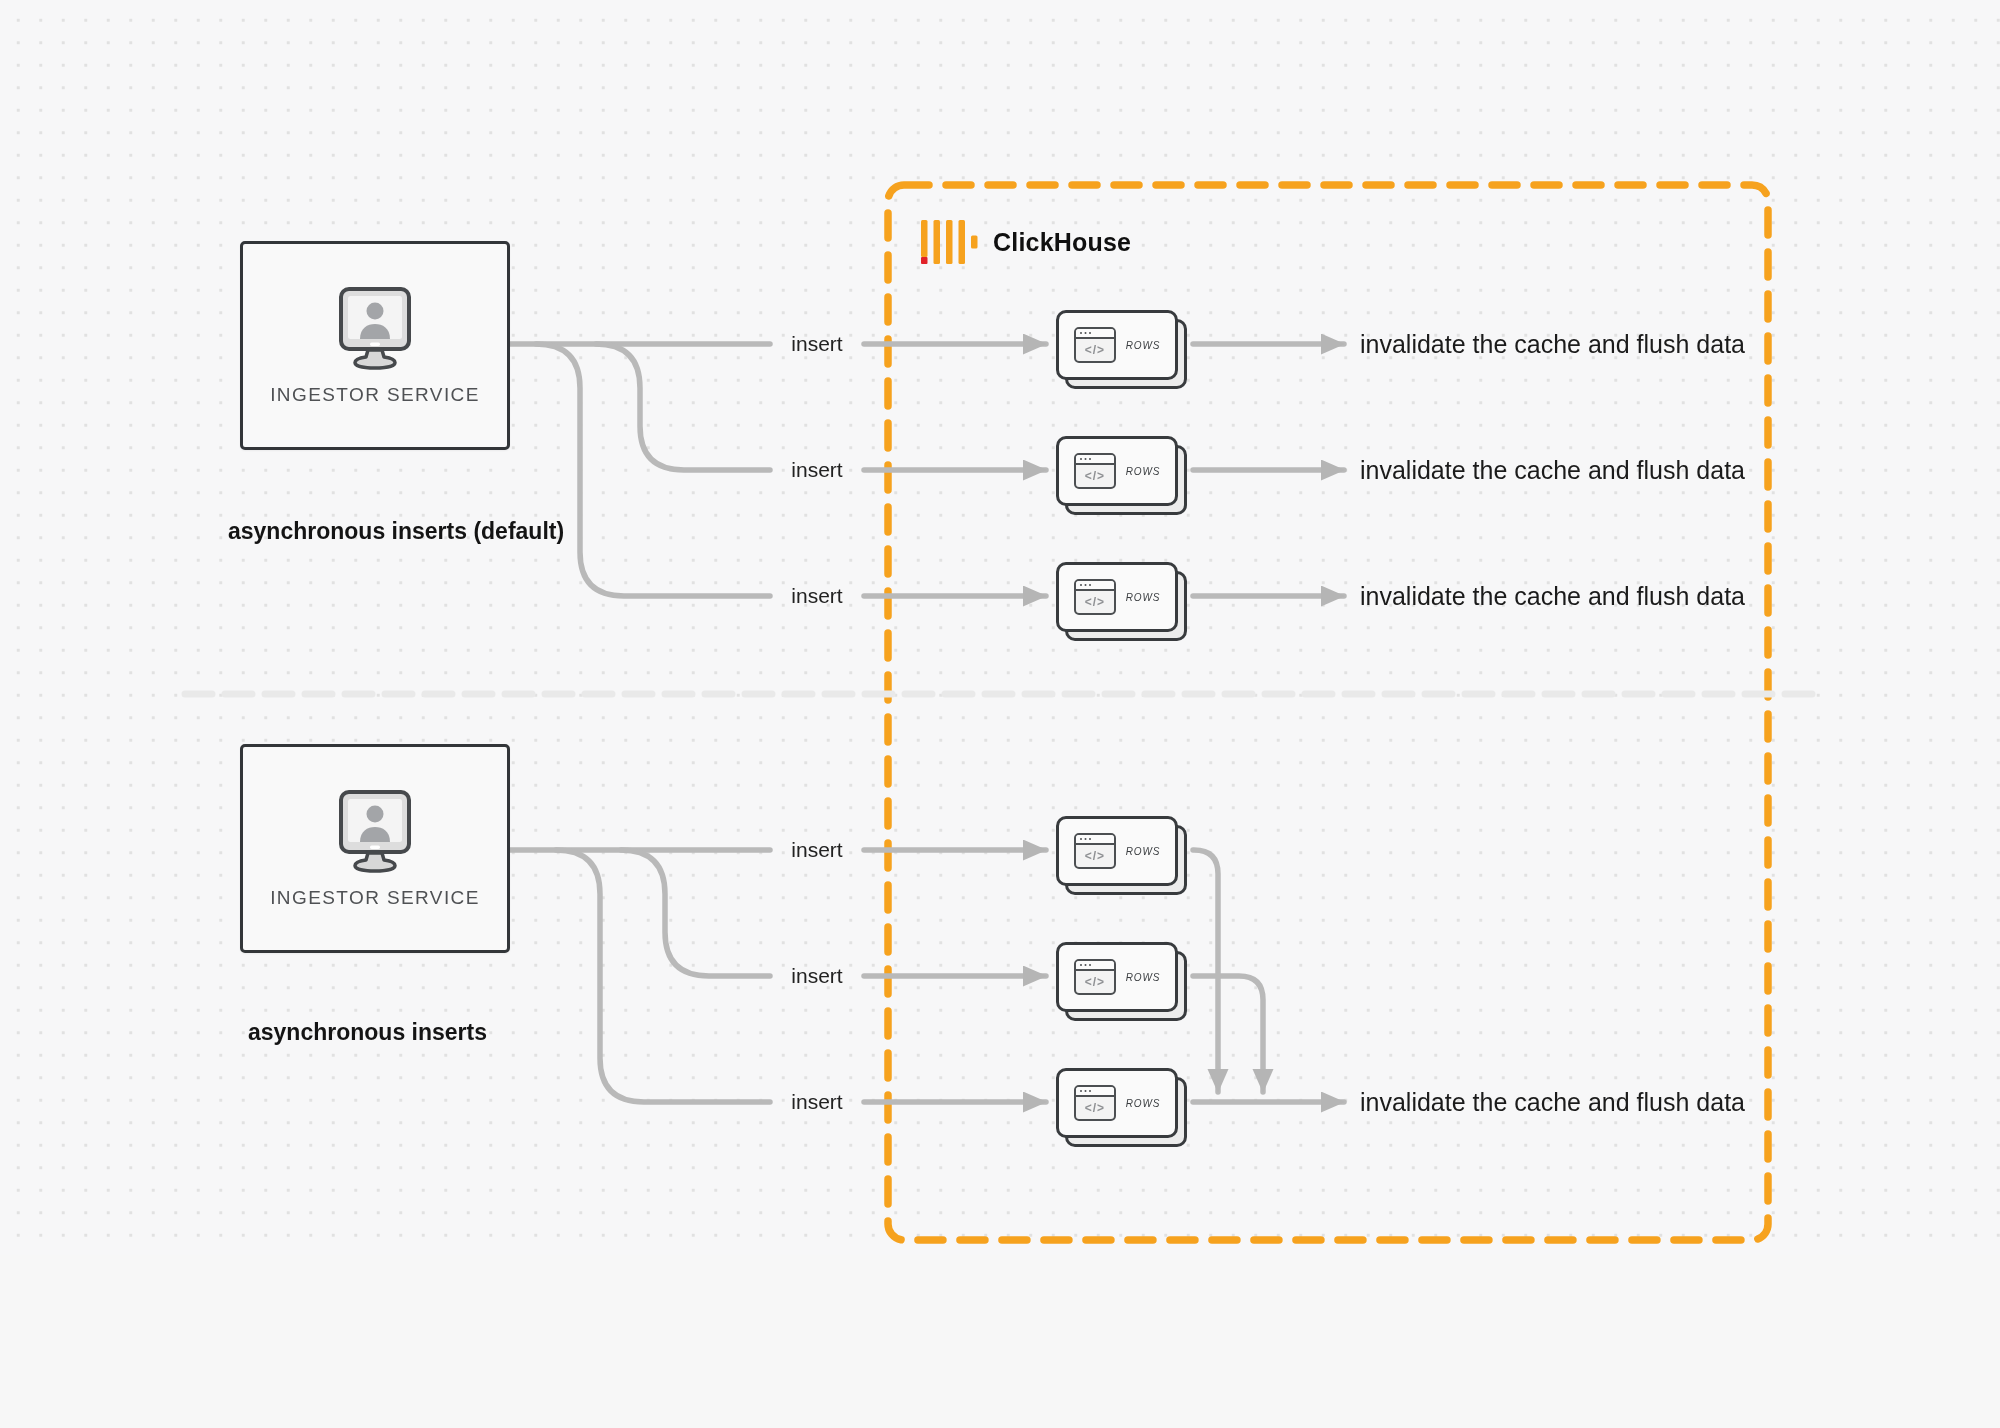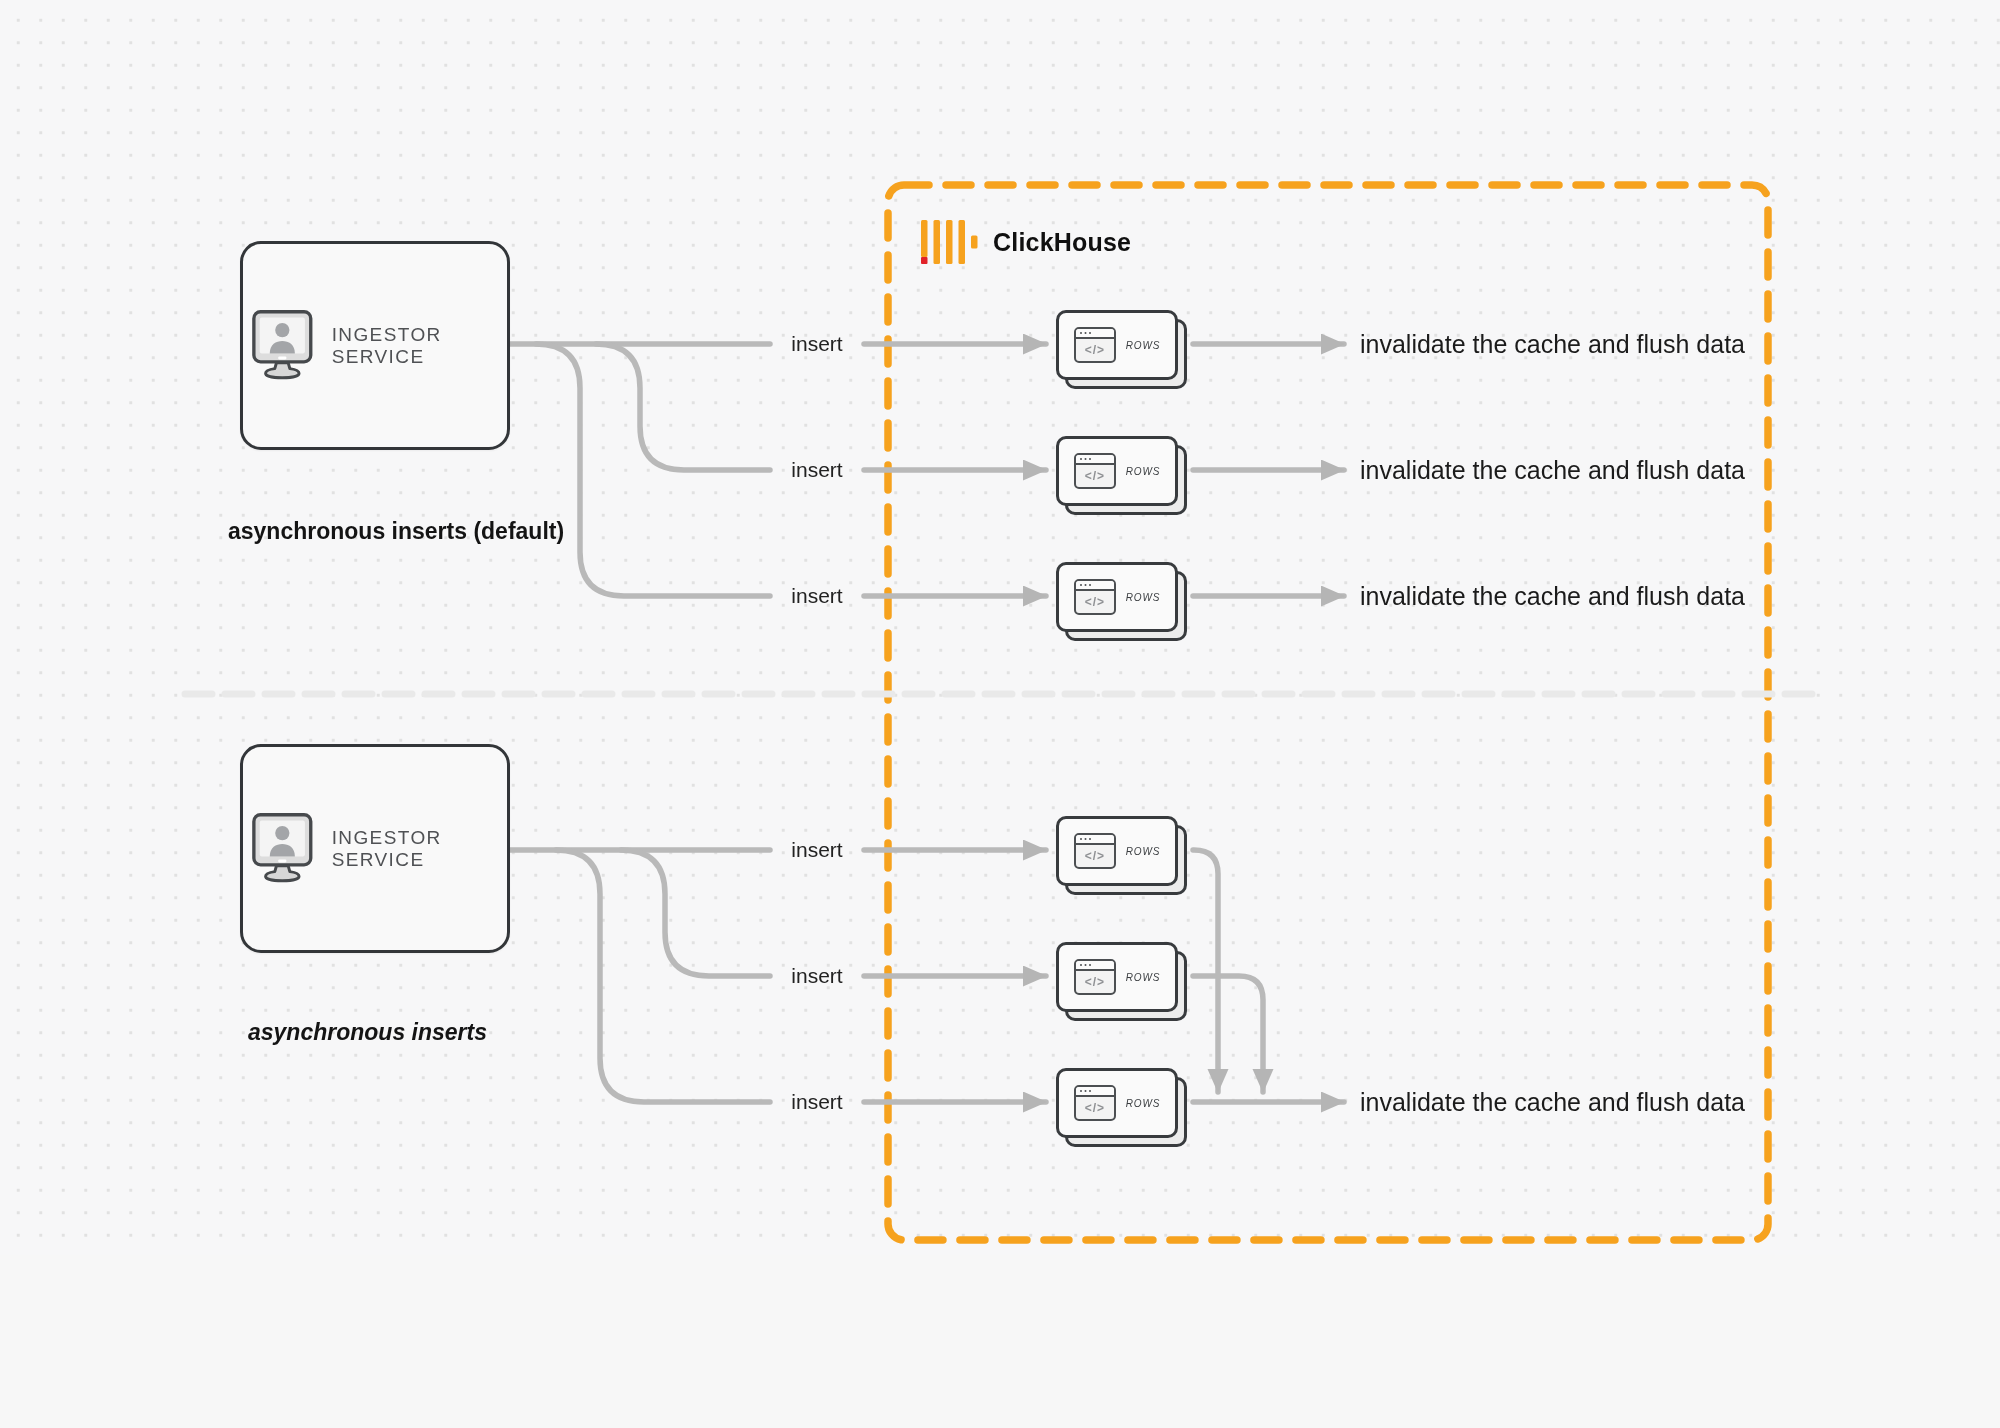--- a/index.html
+++ b/index.html
@@ -10,22 +10,22 @@
     background-size: 22.5px 22.5px;
     background-position: 7px 9px;
     font-family:"Liberation Sans", sans-serif;
   }
   svg.layer { position:absolute; left:0; top:0; z-index:1; }
   .node, .txt { position:absolute; z-index:2; }
 
   
   .ingestor-box {
     width:264px; height:203px; background:#f9f9f9;
-    border:3.5px solid #333639; border-radius:21px;
-    display:flex; flex-direction:row; align-items:center; justify-content:center; gap:10px;
+    border:3.5px solid #333639; border-radius:5px;
+    display:flex; flex-direction:column; align-items:center; justify-content:center; gap:10px;
     box-shadow:0 1px 2px rgba(0,0,0,.05);
   }
   .ingestor-label { font-size:19px; color:#4f5154; letter-spacing:1.4px; }
 
   
   .section-title { font-weight:bold; font-size:23px; color:#141414; }
 
   
   .insert-label { font-size:21px; color:#222; transform:translate(-50%,-50%); white-space:nowrap; }
   .result-label { font-size:25px; color:#1b1b1b; transform:translateY(-50%); white-space:nowrap; }
@@ -169,21 +169,21 @@
       <rect x="13" y="3" width="68" height="60" rx="8" fill="#dddddd" stroke="#46494c" stroke-width="4"></rect>
       <rect x="20" y="10" width="54" height="43" rx="2.5" fill="#f4f4f4"></rect>
       <circle cx="47" cy="25" r="8.5" fill="#a3a5a8"></circle>
       <path d="M32 53 c0-11 7.5-15 15-15 s15 4 15 15 z" fill="#a3a5a8"></path>
       <rect x="42" y="56.5" width="10" height="3.5" rx="1.7" fill="#ffffff"></rect>
       <path d="M40 64 h14 l2 7 c7 1 11 2.6 11 5.5 c0 3.8-9 5.5-20 5.5 s-20-1.7-20-5.5 c0-2.9 4-4.5 11-5.5 z" fill="#d7d7d7" stroke="#46494c" stroke-width="3.5" stroke-linejoin="round"></path>
     </svg>
     <div class="ingestor-label">INGESTOR SERVICE</div>
   </div>
 
-  <div class="txt section-title" style="left:248px; top:1019px;font-style:italic;">asynchronous inserts</div>
+  <div class="txt section-title" style="left:248px; top:1019px;">asynchronous inserts</div>
 
   <div class="txt insert-label" style="left:817px; top:850px;">insert</div>
   <div class="txt insert-label" style="left:817px; top:976px;">insert</div>
   <div class="txt insert-label" style="left:817px; top:1102px;">insert</div>
 
   <div class="node rows-card" style="left:1056px; top:816px;">
     <div class="back"></div>
     <div class="front">
       <div class="browser-icon">
         <div class="browser-top">

